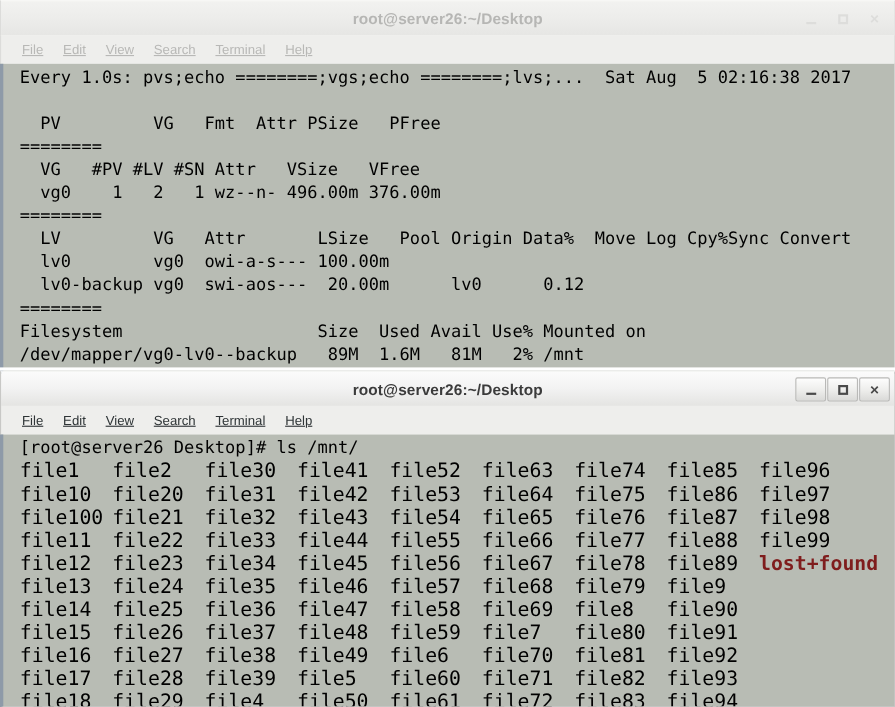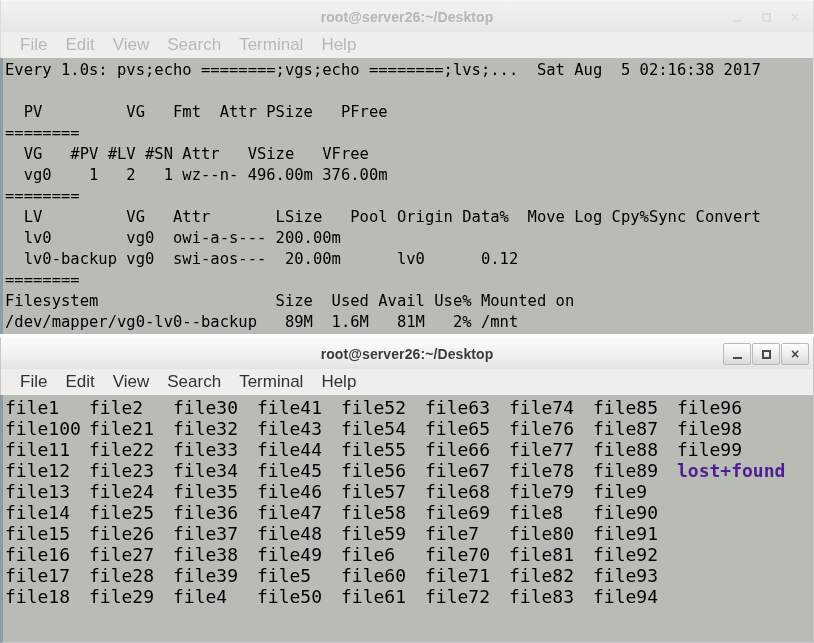--- a/index.html
+++ b/index.html
@@ -116,23 +116,24 @@
     background: #eeeeec;
     border-left: 1px solid #dcdcda;
     border-right: 1px solid #dcdcda;
   }
   .menubar.active {
     background: #eeeeec;
     border-left: 1px solid #c8c8c6;
     border-right: 1px solid #c8c8c6;
   }
   .menu-item {
-    font-size: 17px;
+    font-size: 12px;
     padding: 2px 9px;
     white-space: nowrap;
+    text-decoration: underline;
   }
   .menubar.inactive .menu-item { color: #b8b8b6; }
   .menubar.active   .menu-item { color: #2e3436; }
 
   
   .term {
     background: #b8bcb4;
     box-sizing: border-box;
     overflow: hidden;
     position: relative;
@@ -141,21 +142,21 @@
     border-left: 3px solid #8e9aa8;
     border-right: 1px solid #dcdcda;
   }
   .term.active {
     border-left: 3px solid #8e9aa8;
     border-right: 1px solid #c8c8c6;
     border-bottom: 1px solid #c8c8c6;
   }
 
   .term-inner {
-    padding: 2px 0 0 2px;
+    padding: 2px 0 0 15px;
   }
 
   .line {
     font-family: "DejaVu Sans Mono", "Liberation Mono", monospace;
     font-size: 15.5px;
     line-height: 21px;
     color: #000000;
     white-space: pre;
     letter-spacing: 0px;
   }
@@ -169,21 +170,21 @@
     color: #000000;
     white-space: pre;
     display: block;
   }
   .fcell {
     display: inline-block;
     width: 84px;
     vertical-align: top;
   }
   .fcell.dir {
-    color: #4c1d95;
+    color: #7f1d1d;
     font-weight: bold;
     width: auto;
   }
 
   
   #win-back {
     left: 0;
     top: 0;
     width: 814px;
     height: 340px;
@@ -246,21 +247,21 @@
   <div class="term inactive">
     <div class="term-inner" id="back-lines">
         <div class="line">Every 1.0s: pvs;echo ========;vgs;echo ========;lvs;...  Sat Aug  5 02:16:38 2017</div>
         <div class="line blank"> </div>
         <div class="line">  PV         VG   Fmt  Attr PSize   PFree</div>
         <div class="line">========</div>
         <div class="line">  VG   #PV #LV #SN Attr   VSize   VFree</div>
         <div class="line">  vg0    1   2   1 wz--n- 496.00m 376.00m</div>
         <div class="line">========</div>
         <div class="line">  LV         VG   Attr       LSize   Pool Origin Data%  Move Log Cpy%Sync Convert</div>
-        <div class="line">  lv0        vg0  owi-a-s--- 200.00m</div>
+        <div class="line">  lv0        vg0  owi-a-s--- 100.00m</div>
         <div class="line">  lv0-backup vg0  swi-aos---  20.00m      lv0      0.12</div>
         <div class="line">========</div>
         <div class="line">Filesystem                   Size  Used Avail Use% Mounted on</div>
         <div class="line">/dev/mapper/vg0-lv0--backup   89M  1.6M   81M   2% /mnt</div>
       </div>
   </div>
 </div>
 
 <div class="shadow-strip"></div>
 
@@ -286,22 +287,24 @@
     <span class="menu-item">File</span>
     <span class="menu-item">Edit</span>
     <span class="menu-item">View</span>
     <span class="menu-item">Search</span>
     <span class="menu-item">Terminal</span>
     <span class="menu-item">Help</span>
   </div>
 
   <div class="term active">
     <div class="term-inner">
+      <div class="line">[root@server26 Desktop]# ls /mnt/</div>
       <div id="front-ls">
           <div class="ls-row"><span class="fcell">file1</span><span class="fcell">file2</span><span class="fcell">file30</span><span class="fcell">file41</span><span class="fcell">file52</span><span class="fcell">file63</span><span class="fcell">file74</span><span class="fcell">file85</span><span class="fcell">file96</span></div>
+          <div class="ls-row"><span class="fcell">file10</span><span class="fcell">file20</span><span class="fcell">file31</span><span class="fcell">file42</span><span class="fcell">file53</span><span class="fcell">file64</span><span class="fcell">file75</span><span class="fcell">file86</span><span class="fcell">file97</span></div>
           <div class="ls-row"><span class="fcell">file100</span><span class="fcell">file21</span><span class="fcell">file32</span><span class="fcell">file43</span><span class="fcell">file54</span><span class="fcell">file65</span><span class="fcell">file76</span><span class="fcell">file87</span><span class="fcell">file98</span></div>
           <div class="ls-row"><span class="fcell">file11</span><span class="fcell">file22</span><span class="fcell">file33</span><span class="fcell">file44</span><span class="fcell">file55</span><span class="fcell">file66</span><span class="fcell">file77</span><span class="fcell">file88</span><span class="fcell">file99</span></div>
           <div class="ls-row"><span class="fcell">file12</span><span class="fcell">file23</span><span class="fcell">file34</span><span class="fcell">file45</span><span class="fcell">file56</span><span class="fcell">file67</span><span class="fcell">file78</span><span class="fcell">file89</span><span class="fcell dir">lost+found</span></div>
           <div class="ls-row"><span class="fcell">file13</span><span class="fcell">file24</span><span class="fcell">file35</span><span class="fcell">file46</span><span class="fcell">file57</span><span class="fcell">file68</span><span class="fcell">file79</span><span class="fcell">file9</span><span class="fcell"></span></div>
           <div class="ls-row"><span class="fcell">file14</span><span class="fcell">file25</span><span class="fcell">file36</span><span class="fcell">file47</span><span class="fcell">file58</span><span class="fcell">file69</span><span class="fcell">file8</span><span class="fcell">file90</span><span class="fcell"></span></div>
           <div class="ls-row"><span class="fcell">file15</span><span class="fcell">file26</span><span class="fcell">file37</span><span class="fcell">file48</span><span class="fcell">file59</span><span class="fcell">file7</span><span class="fcell">file80</span><span class="fcell">file91</span><span class="fcell"></span></div>
           <div class="ls-row"><span class="fcell">file16</span><span class="fcell">file27</span><span class="fcell">file38</span><span class="fcell">file49</span><span class="fcell">file6</span><span class="fcell">file70</span><span class="fcell">file81</span><span class="fcell">file92</span><span class="fcell"></span></div>
           <div class="ls-row"><span class="fcell">file17</span><span class="fcell">file28</span><span class="fcell">file39</span><span class="fcell">file5</span><span class="fcell">file60</span><span class="fcell">file71</span><span class="fcell">file82</span><span class="fcell">file93</span><span class="fcell"></span></div>
           <div class="ls-row"><span class="fcell">file18</span><span class="fcell">file29</span><span class="fcell">file4</span><span class="fcell">file50</span><span class="fcell">file61</span><span class="fcell">file72</span><span class="fcell">file83</span><span class="fcell">file94</span><span class="fcell"></span></div>
         </div>

